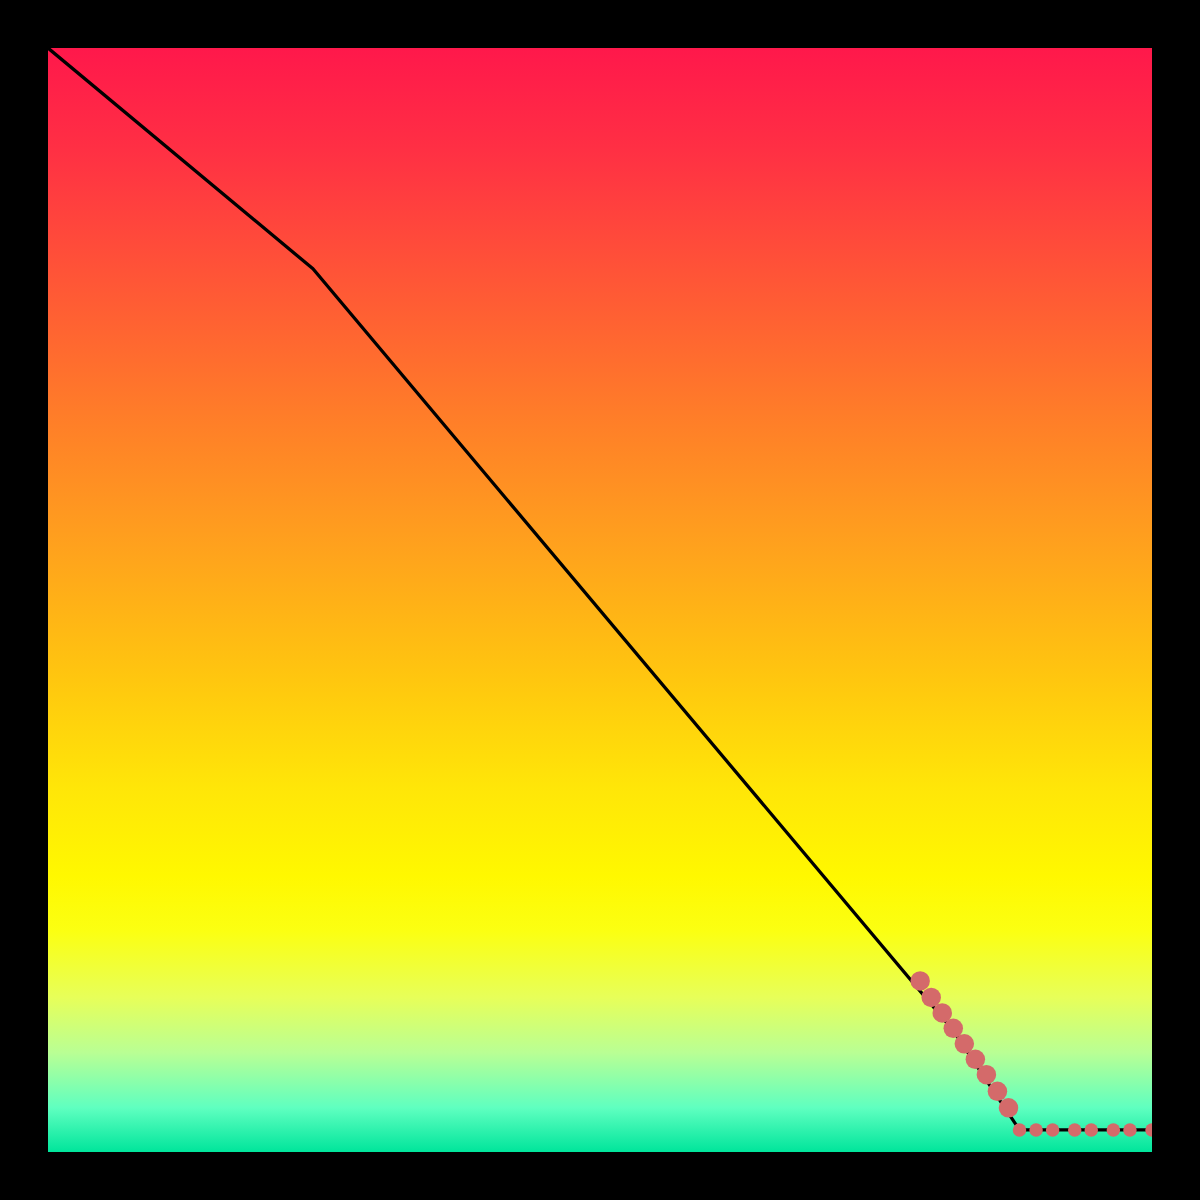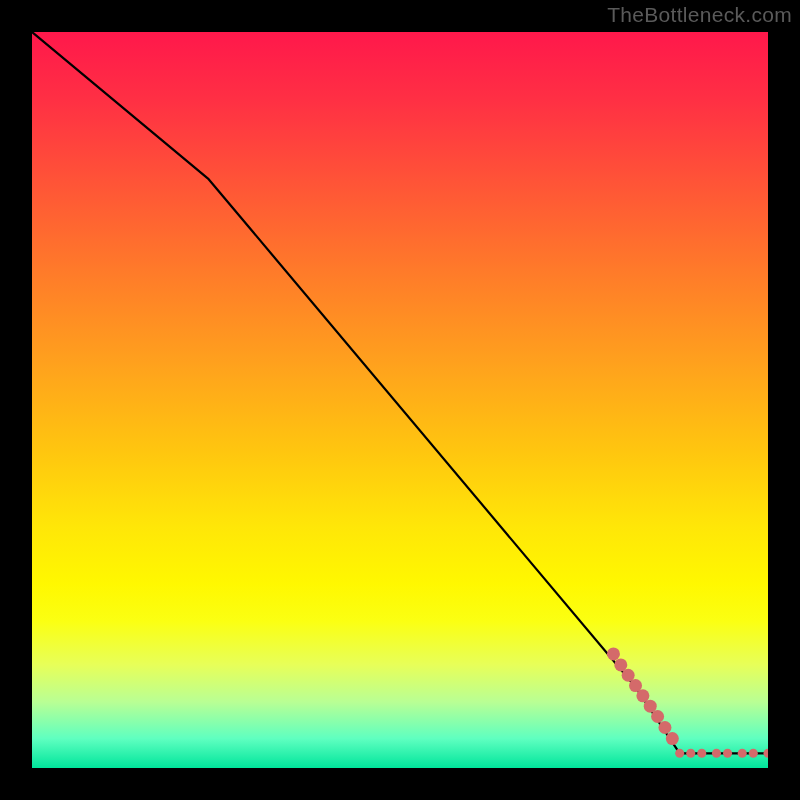--- a/index.html
+++ b/index.html
@@ -60,21 +60,20 @@
     position: absolute;
     left: 0; top: 0;
     width: 736px;
     height: 736px;
   }
 </style>
 </head>
 <body>
 
 <div class="chart-frame">
-  <div class="watermark">TheBottleneck.com</div>
 
   <div class="plot-area">
     <div class="gradient-bg"></div>
     <svg class="chart-line" viewBox="0 0 736 736">
       <g id="curve-layer">
           <path d="M0.00 0.00 L176.64 147.20 L603.52 655.04 L647.68 721.28 L736.00 721.28" fill="none" stroke="#000000" stroke-width="2.2" stroke-linecap="round" stroke-linejoin="round"></path>
         </g>
       <g id="markers-layer">
           <circle cx="581.44" cy="621.92" r="6.5" fill="#d46a6a"></circle>
           <circle cx="588.80" cy="632.96" r="6.5" fill="#d46a6a"></circle>

